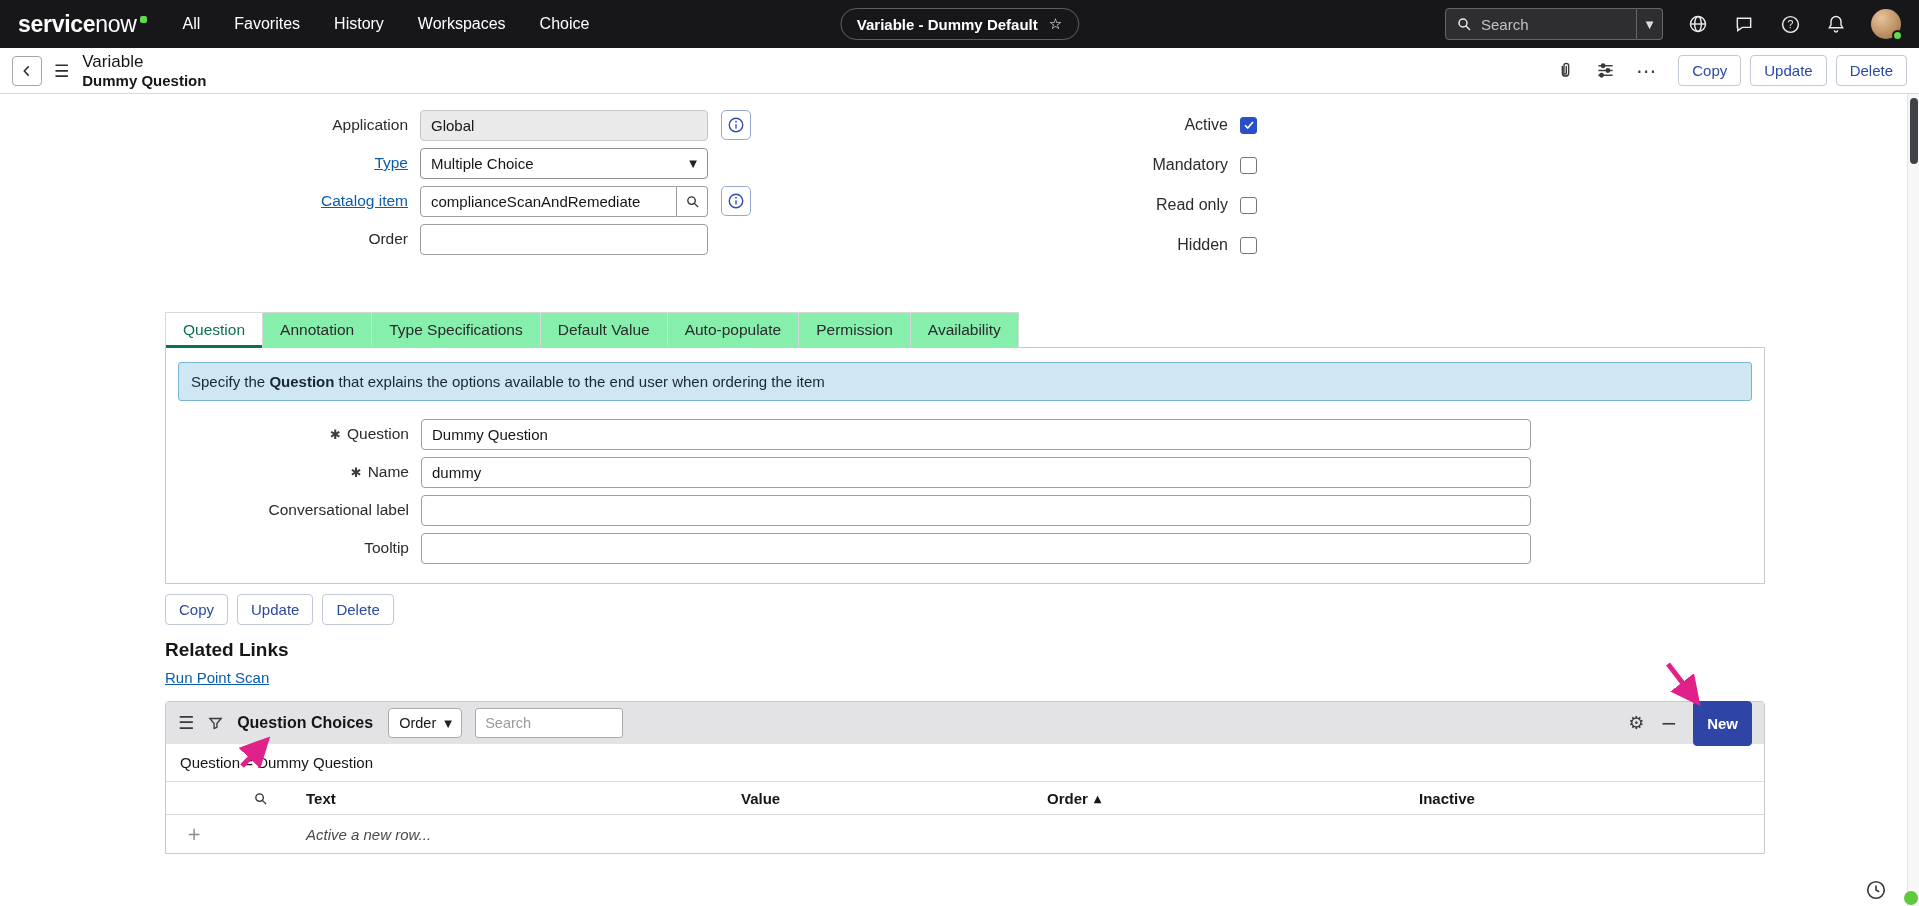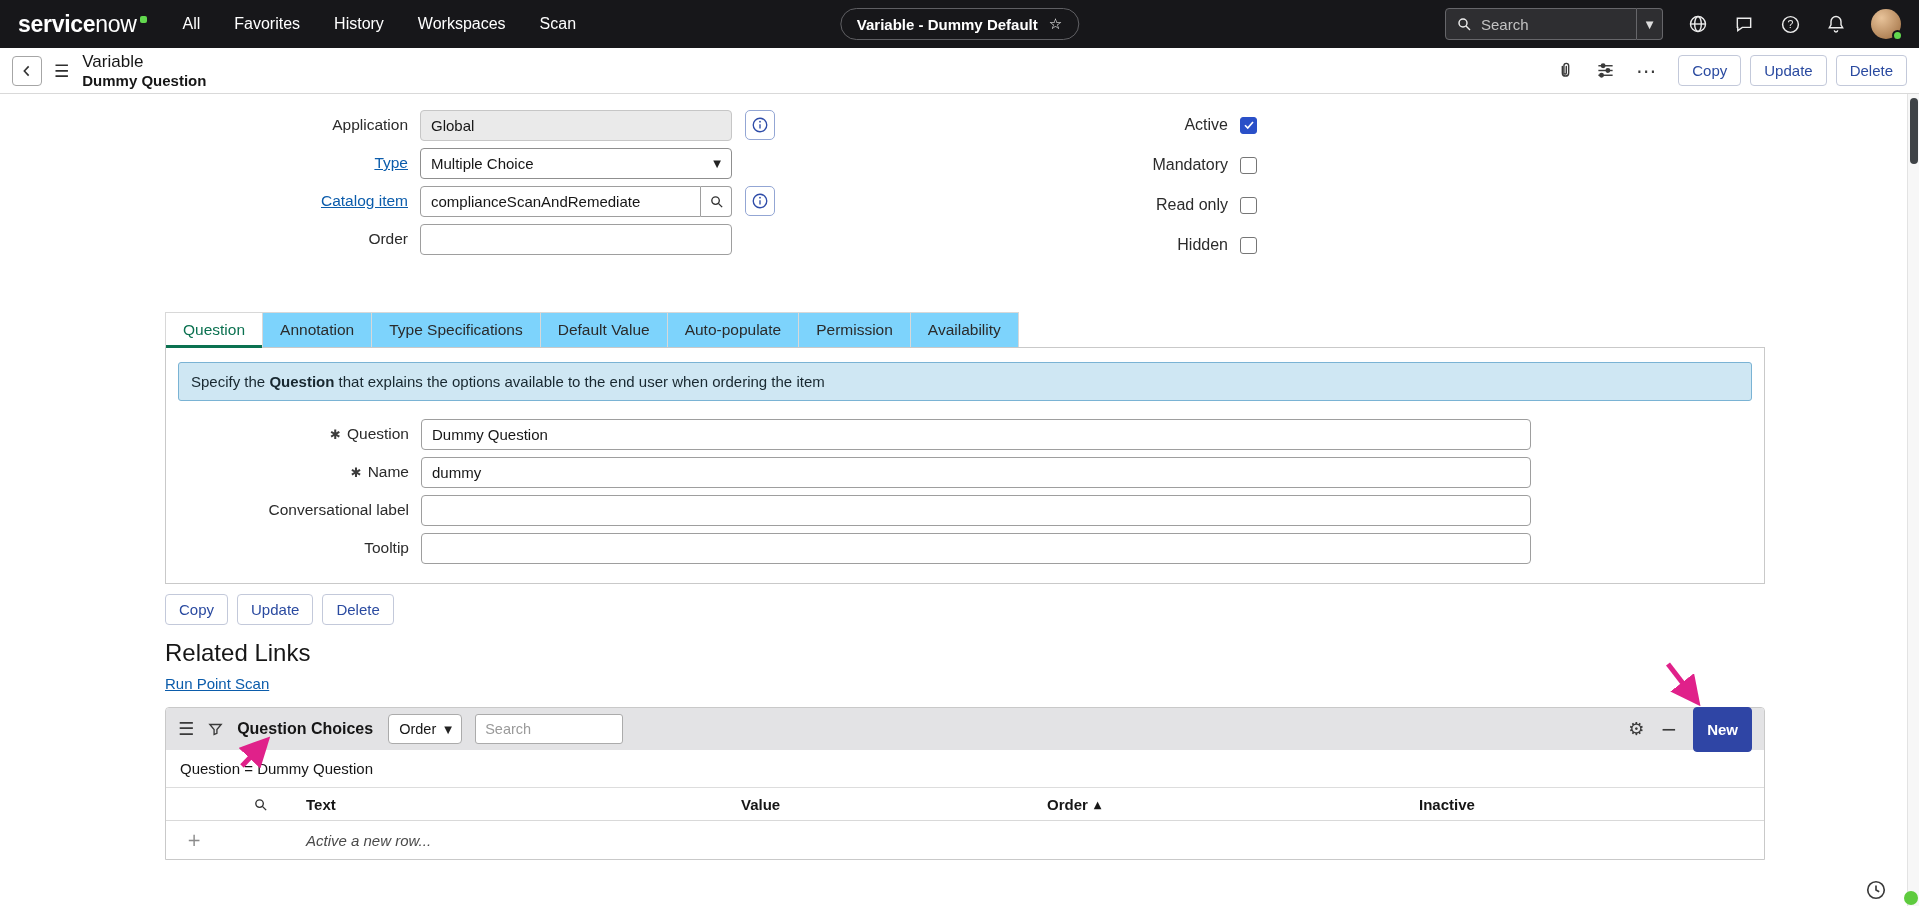--- a/index.html
+++ b/index.html
@@ -41,51 +41,51 @@
   .btn{height:31px;padding:0 13px;border:1px solid #c3c9da;border-radius:4px;background:#fff;color:#2a4aa0;font-size:15px;display:inline-flex;align-items:center;cursor:pointer}
   .btn.primary{background:#2f45a5;border-color:#2f45a5;color:#fff;font-weight:700}
   .btn-group{display:flex;gap:9px}
 
   
   .main{position:absolute;top:94px;left:12px;width:1907px}
   .record-form{position:relative;height:170px;padding-top:12px}
   .frow{display:flex;align-items:center;height:38px}
   .flabel{width:408px;text-align:right;padding-right:12px;font-size:15.5px;color:#2b2b2b;flex:none}
   .flabel.link{color:#0b5cab;text-decoration:underline;cursor:pointer}
-  .fctrl{width:312px;display:flex;align-items:center;flex:none}
+  .fctrl{width:288px;display:flex;align-items:center;flex:none}
   .tinput{width:100%;height:31px;border:1px solid #9e9e9e;border-radius:4px;padding:0 10px;font-size:15px;color:#161616;background:#fff;outline:none}
   .tinput.readonly{background:#eaeaea;border-color:#c6c6c6}
   .selectbox{width:100%;height:31px;border:1px solid #8f8f8f;border-radius:4px;background:#fff;display:flex;align-items:center;justify-content:space-between;padding:0 10px;font-size:15px;cursor:pointer}
   .selectbox .caret{font-size:10px;color:#222;margin-left:8px}
   .ref-wrap{display:flex;width:312px}
   .ref-wrap .tinput{border-radius:4px 0 0 4px;flex:1}
   .ref-btn{width:31px;height:31px;border:1px solid #9e9e9e;border-left:0;border-radius:0 4px 4px 0;background:#fff;display:flex;align-items:center;justify-content:center;color:#333;cursor:pointer;flex:none}
   .info-btn{width:30px;height:30px;margin-left:13px;border:1px solid #93a6d4;border-radius:5px;background:#fff;color:#2e4ca8;display:flex;align-items:center;justify-content:center;cursor:pointer;flex:none}
   .form-right{position:absolute;top:12px;left:820px;width:425px}
   .rrow{display:flex;align-items:center;justify-content:flex-end;height:38px;margin-bottom:2px}
   .rlabel{font-size:16px;color:#2b2b2b;padding-right:12px}
   .checkbox{width:17px;height:17px;border:1px solid #767676;border-radius:3px;background:#fff;cursor:pointer;display:flex;align-items:center;justify-content:center;color:#fff}
   .checkbox.checked{background:#2a50c8;border-color:#2a50c8}
 
   
   .tabs{display:flex;margin:48px 154px 0 153px;border-bottom:1px solid #c9c9c9}
-  .tab{position:relative;height:35px;padding:0 17px;display:flex;align-items:center;font-size:15.5px;color:#2b2b2b;background:#7dd3fc;border:1px solid #d8d8d8;border-bottom:none;border-left:none;cursor:pointer}
+  .tab{position:relative;height:35px;padding:0 17px;display:flex;align-items:center;font-size:15.5px;color:#2b2b2b;background:#86efac;border:1px solid #d8d8d8;border-bottom:none;border-left:none;cursor:pointer}
   .tab:first-child{border-left:1px solid #d8d8d8}
   .tab.active{background:#fff;color:#0b7150}
   .tab.active::after{content:"";position:absolute;left:0;right:0;bottom:-1px;height:3px;background:#0b7150}
 
   .tabbox{margin:0 154px 0 153px;border:1px solid #c9c9c9;border-top:none;padding:14px 0 16px}
   .banner{margin:0 12px 14px;background:#cfe7f3;border:1px solid #7ab3d4;border-radius:3px;padding:10px 12px;font-size:15px;color:#182830}
   .tabbox .flabel{width:255px}
   .tabbox .fctrl{width:1110px}
   .req{font-size:13px;color:#3c3c3c;margin-right:6px;font-family:"DejaVu Sans",sans-serif}
 
   .actions{display:flex;gap:9px;margin:10px 0 0 153px}
   .related{margin:14px 0 0 153px}
-  .related h2{font-size:24px;font-weight:400;color:#161616}
+  .related h2{font-size:19px;font-weight:700;color:#161616}
   .rlink{display:inline-block;margin-top:8px;font-size:15px;color:#0b5cab;text-decoration:underline;cursor:pointer}
 
   
   .list{margin:14px 154px 0 153px;border:1px solid #c9c9c9;border-radius:4px 4px 0 0}
   .list-hdr{height:42px;background:#e3e3e5;display:flex;align-items:center;padding:0 12px;gap:13px;border-radius:3px 3px 0 0}
   .list-hdr .hicon{color:#3a3a3a;display:flex;align-items:center;cursor:pointer}
   .list-title{font-size:16px;font-weight:700;margin-right:2px}
   .list-hdr .selectbox{width:74px;height:30px;font-size:14.5px;border-color:#ababab}
   .list-search{width:148px;height:30px;border:1px solid #ababab;border-radius:3px;padding:0 9px;font-size:14.5px;outline:none;background:#fff}
   .list-search::placeholder{color:#9a9a9a}
@@ -117,21 +117,21 @@
   <div class="logo">
     <span class="svc">service</span>
       <span class="now">now</span>
     <span class="dot"></span>
   </div>
   <nav class="nav-menu">
     <span class="nav-item">All</span>
     <span class="nav-item">Favorites</span>
     <span class="nav-item">History</span>
     <span class="nav-item">Workspaces</span>
-    <span class="nav-item">Scan</span>
+    <span class="nav-item">Choice</span>
   </nav>
   <div class="pill">
     <span>Variable - Dummy Default</span>
     <span class="star icon-glyph">☆</span>
   </div>
   <div class="nav-right">
     <div class="searchwrap">
       <div class="searchbox">
         <span class="navicon" style="width:16px;height:16px">
           <svg width="16" height="16" viewBox="0 0 24 24" fill="none" stroke="currentColor" stroke-width="2.2">

